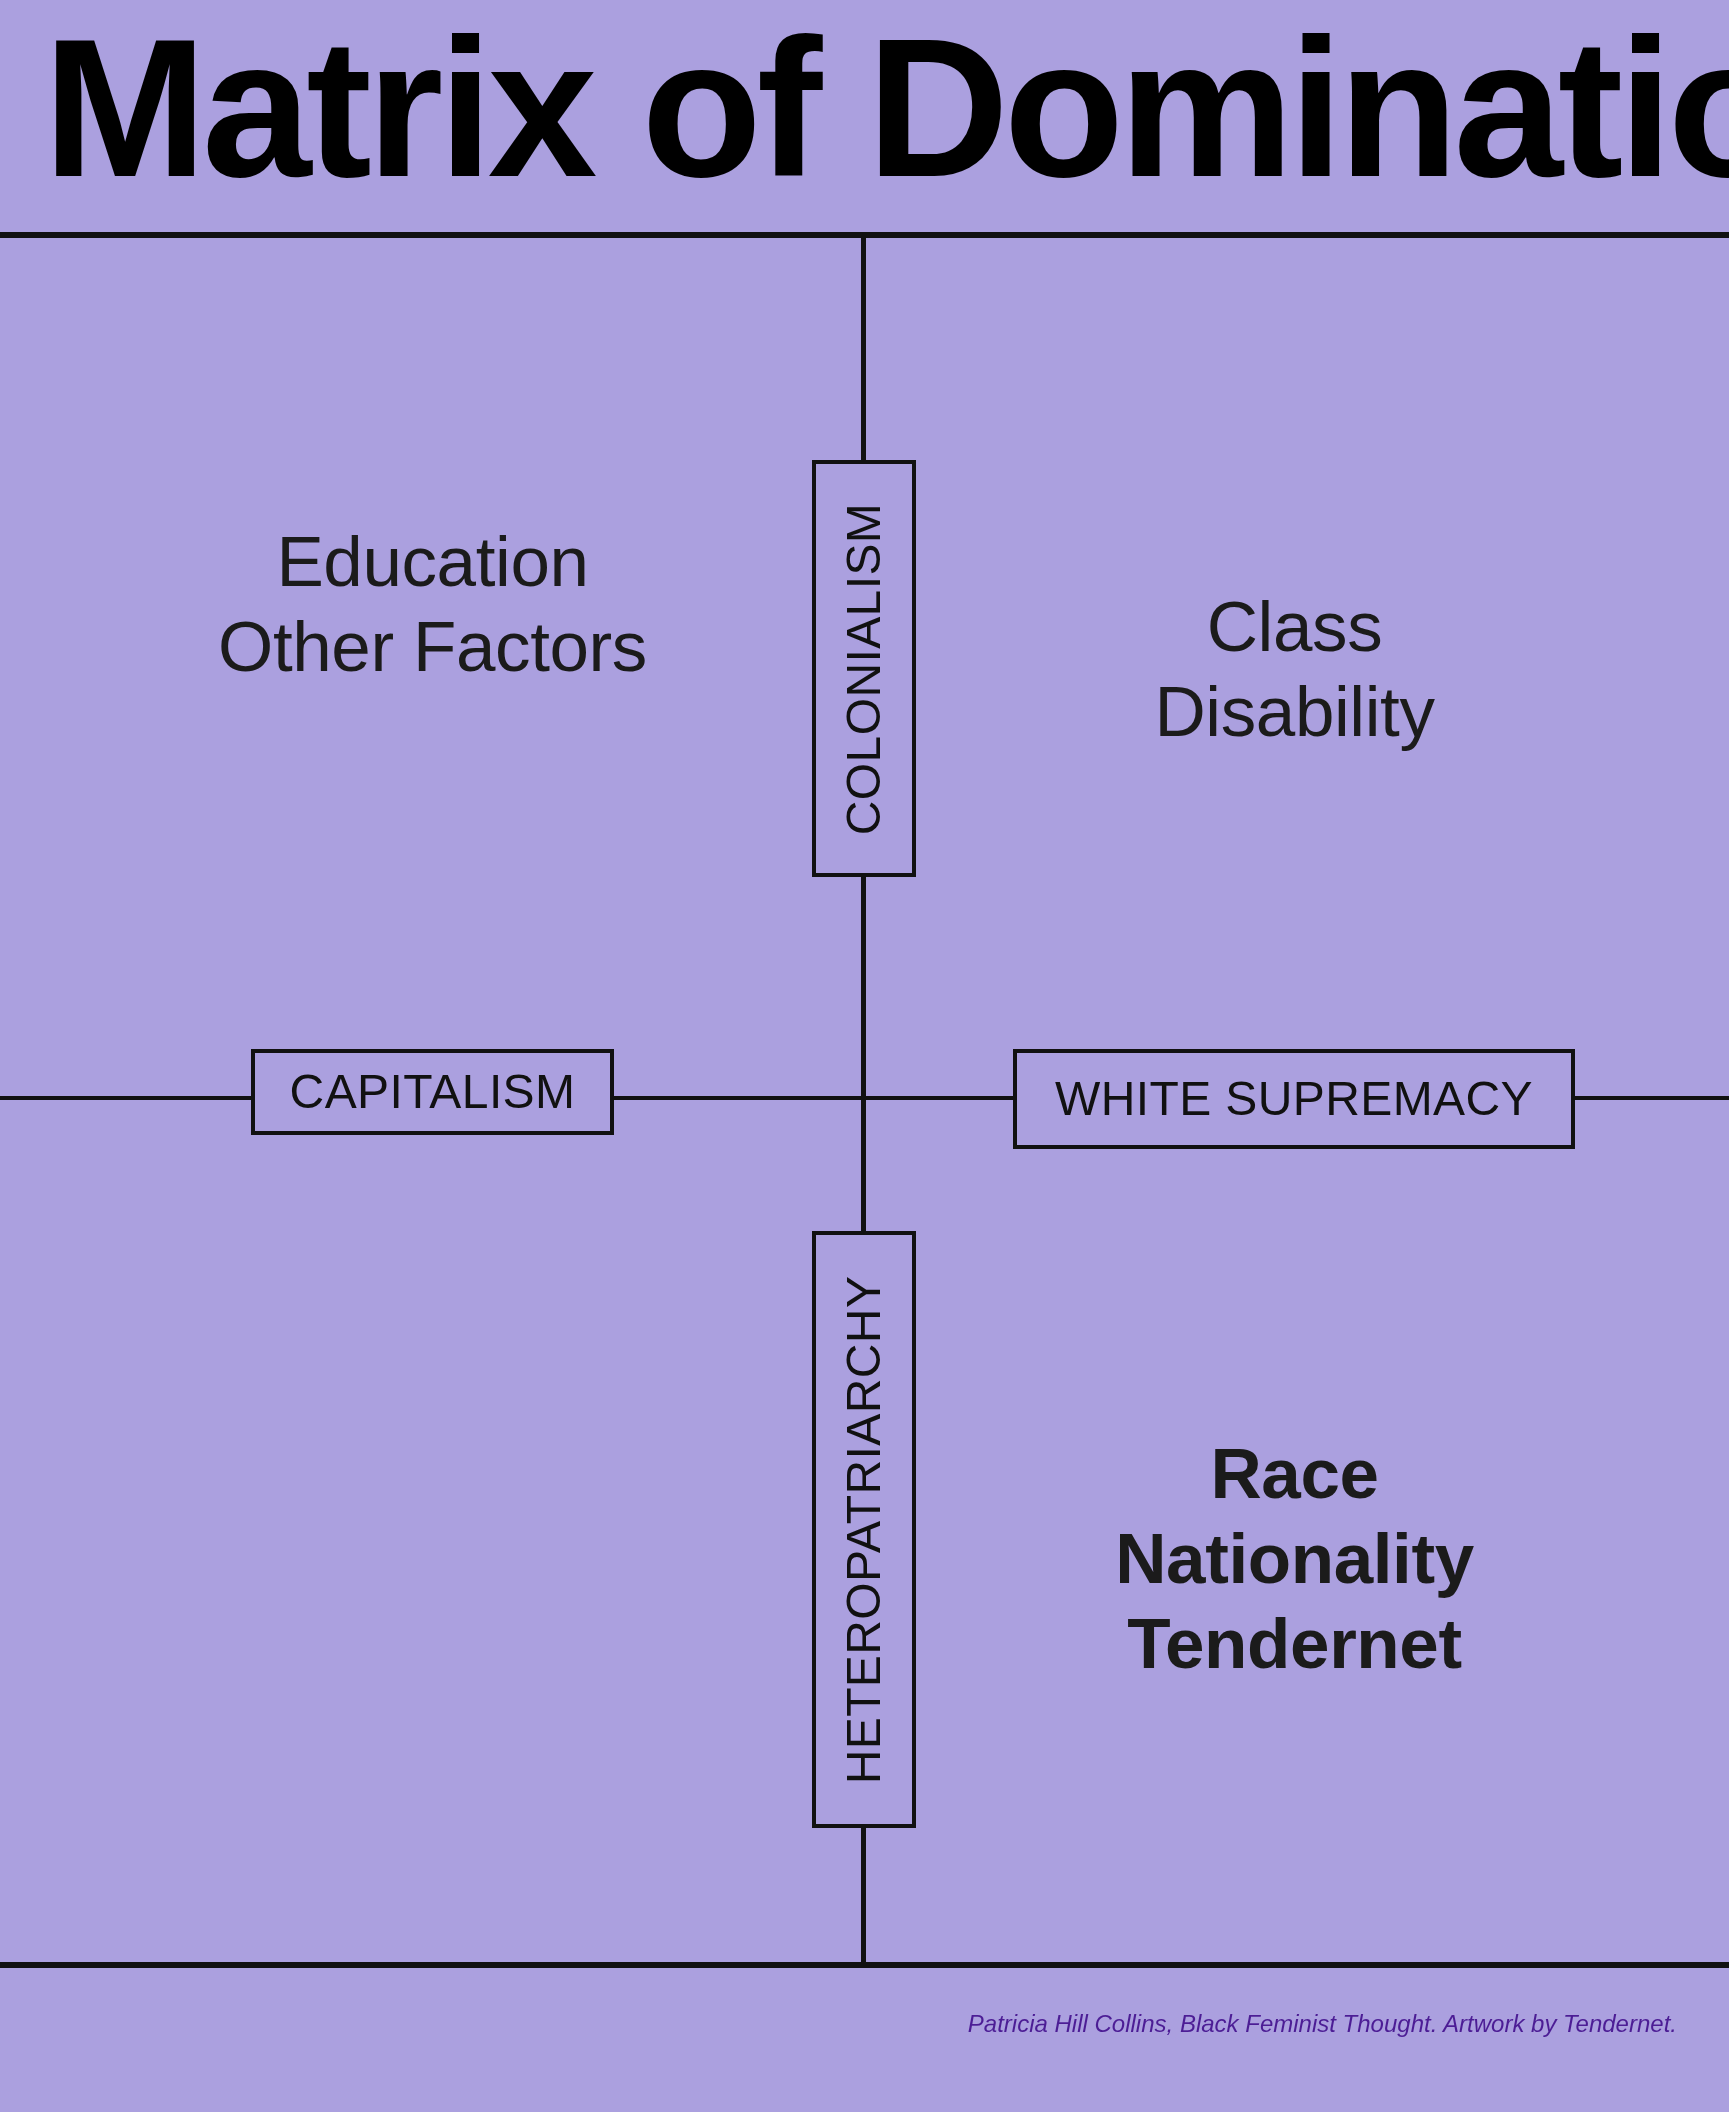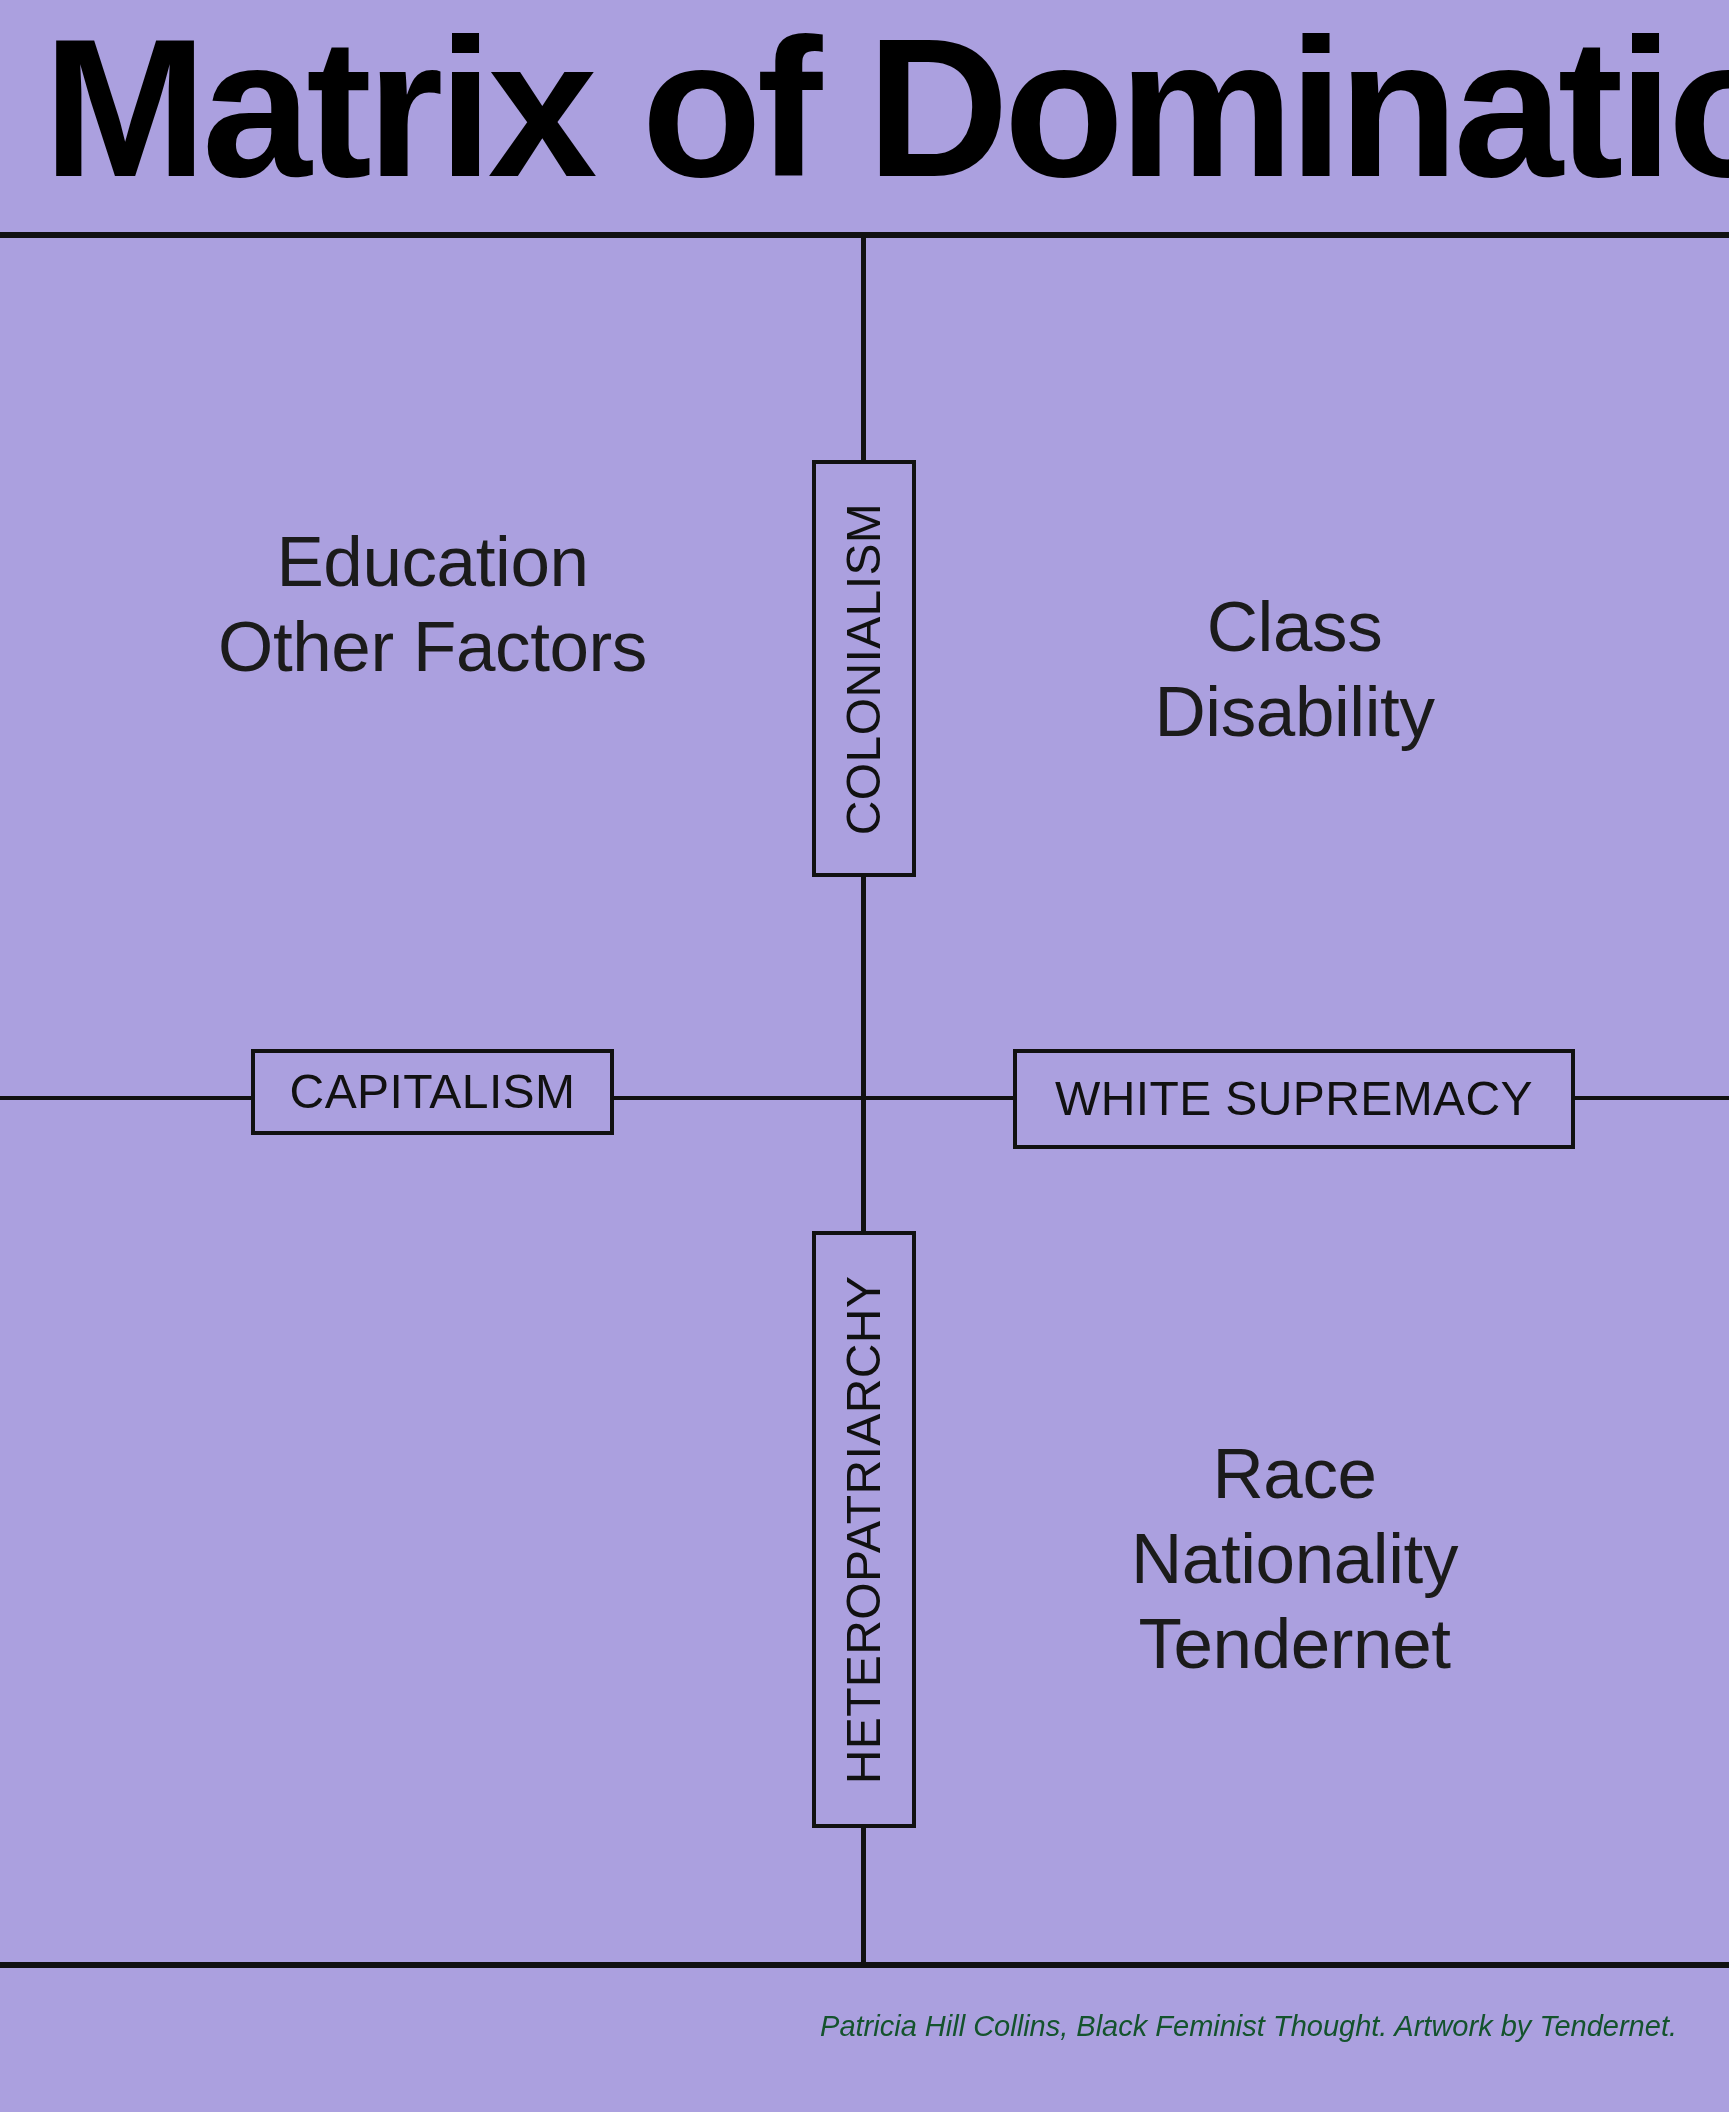--- a/index.html
+++ b/index.html
@@ -129,31 +129,31 @@
     line-height: 1.20;
     font-weight: 400;
     color: #1b1b1b;
     letter-spacing: -0.4px;
   }
   .quadrant .line { display: block; white-space: nowrap; }
 
   .quadrant.top-left     { left:  173px; top: 519px;  width: 519px; }
   .quadrant.top-right    { left: 1035px; top: 584px;  width: 519px; }
   .quadrant.bottom-left  { left:  173px; top: 1431px; width: 519px; }
-  .quadrant.bottom-right { left: 1035px; top: 1431px; width: 519px; }
+  .quadrant.bottom-right { left: 1035px; top: 1431px; width: 519px; font-weight: bold; }
 
   
   .attribution {
     position: absolute;
     right: 52px;
     top: 2010px;
-    font-size: 29px;
+    font-size: 24px;
     font-style: italic;
     font-weight: 400;
-    color: #14532d;
+    color: #4c1d95;
     white-space: nowrap;
   }
 </style>
 </head>
 <body>
 
 <div id="poster">
 
   <div class="title-bar">
     <div class="title-text">Matrix of Domination</div>

